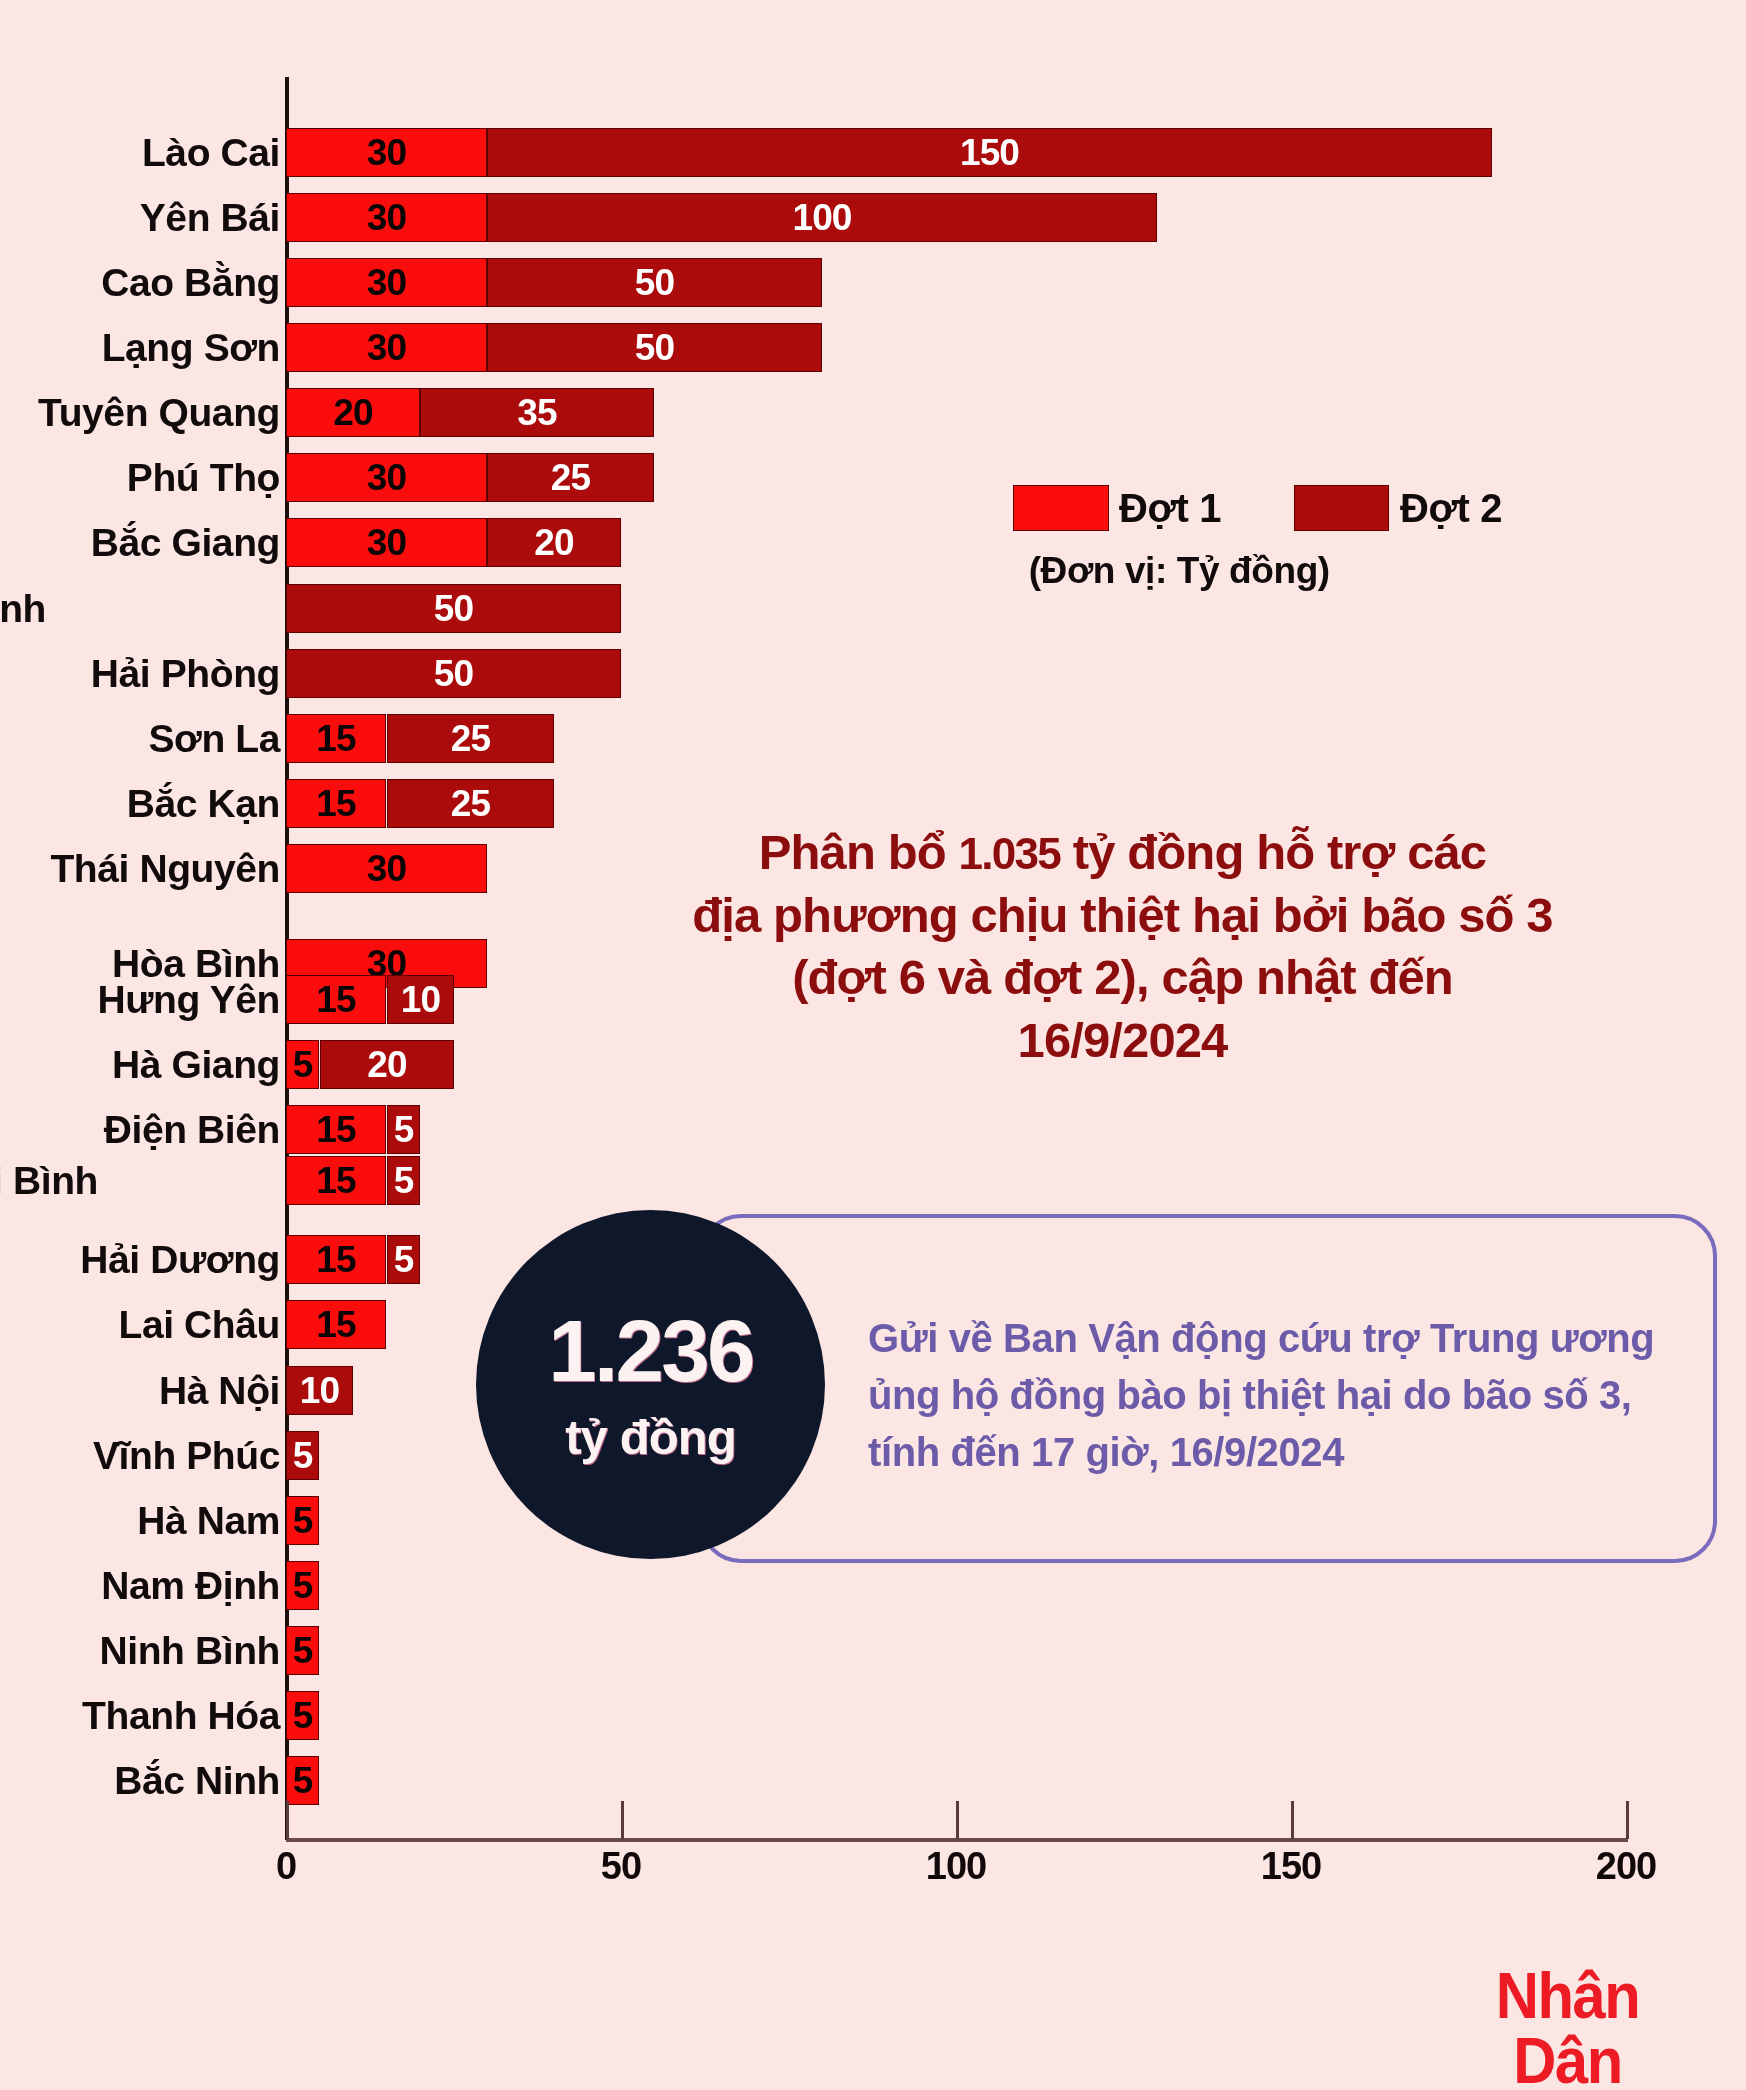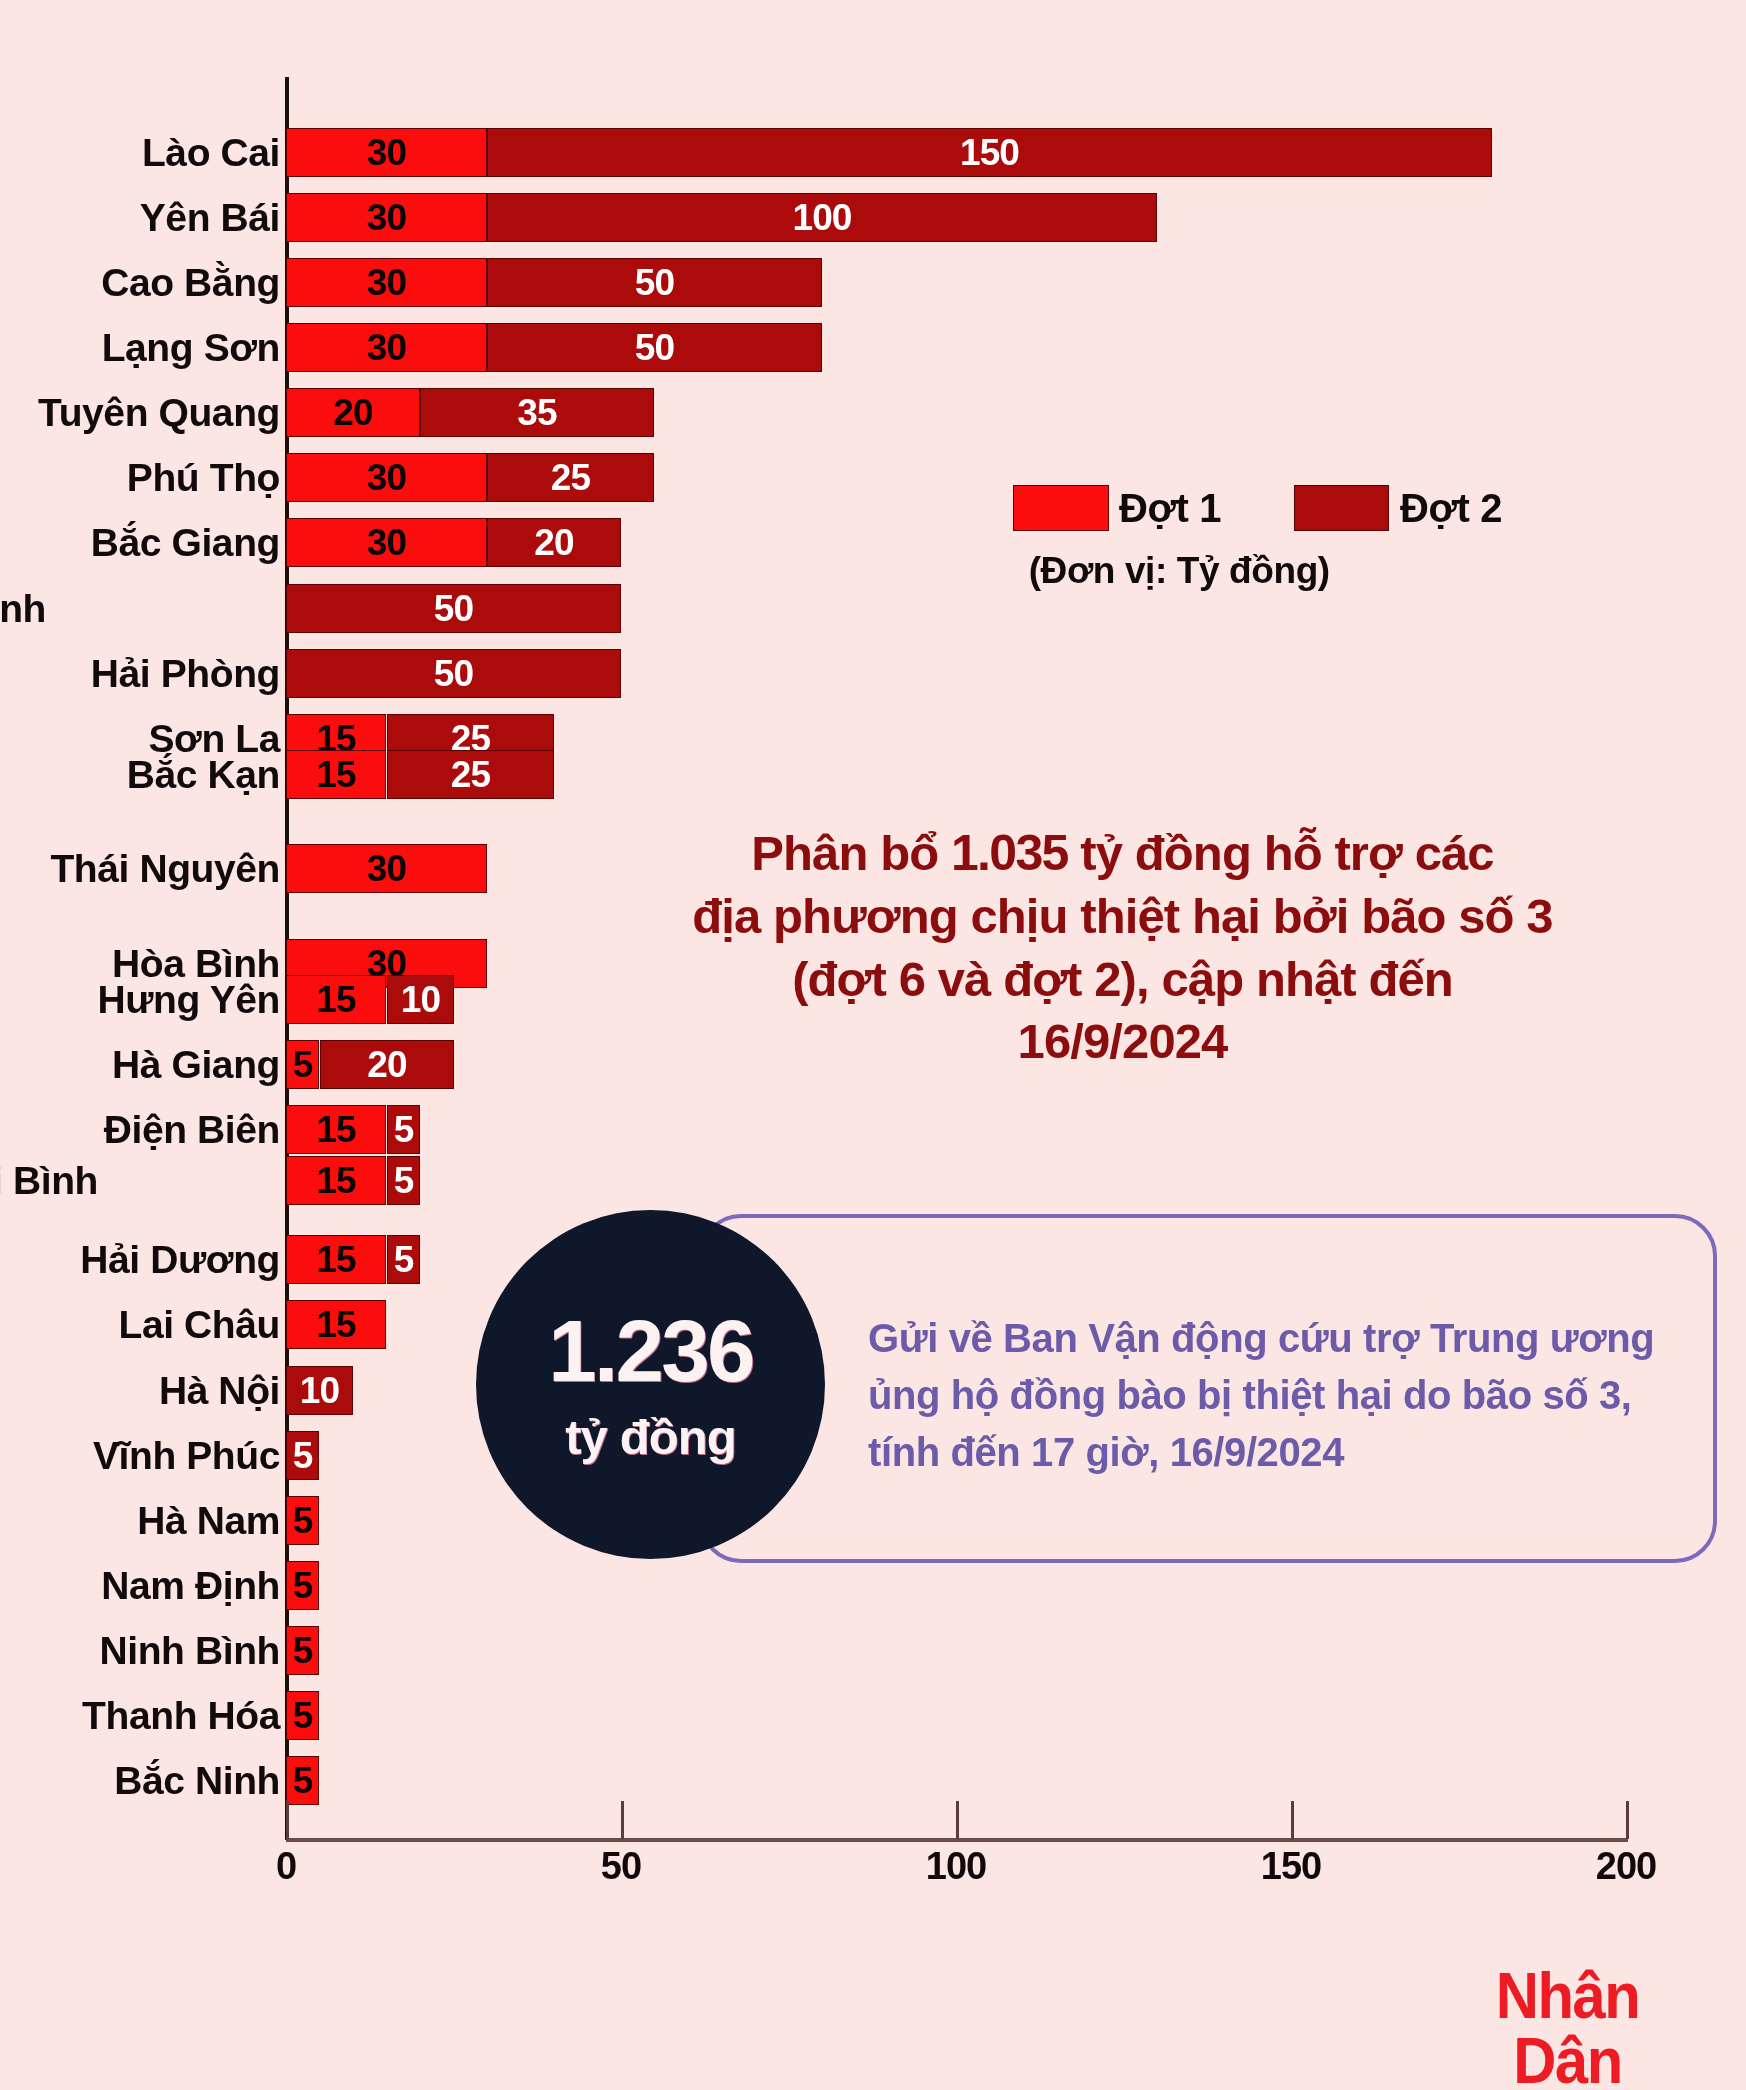--- a/index.html
+++ b/index.html
@@ -144,21 +144,21 @@
   }
   .title-line {
     font-size: 49px;
     font-weight: bold;
     color: #8c0d0d;
     line-height: 1.28;
     letter-spacing: -0.9px;
     white-space: nowrap;
   }
   .title-big {
-    font-size: 50px;
+    font-size: 44px;
     font-weight: bold;
     letter-spacing: -1.7px;
   }
 
   
   #callout-box {
     position: absolute;
     left: 699px;
     top: 1214px;
     width: 1018px;
@@ -316,21 +316,21 @@
       </div>
       <div class="row" style="top: 714px; width: 1747px;">
         <div class="row-label">Sơn La</div>
         <div class="seg d1" style="left: 286px; width: 100px;">
           <span class="seg-val">15</span>
         </div>
         <div class="seg d2" style="left: 387px; width: 167px;">
           <span class="seg-val">25</span>
         </div>
       </div>
-      <div class="row" style="top: 750px; width: 1747px;">
+      <div class="row" style="top: 779px; width: 1747px;">
         <div class="row-label">Bắc Kạn</div>
         <div class="seg d1" style="left: 286px; width: 100px;">
           <span class="seg-val">15</span>
         </div>
         <div class="seg d2" style="left: 387px; width: 167px;">
           <span class="seg-val">25</span>
         </div>
       </div>
       <div class="row" style="top: 844px; width: 1747px;">
         <div class="row-label">Thái Nguyên</div>

